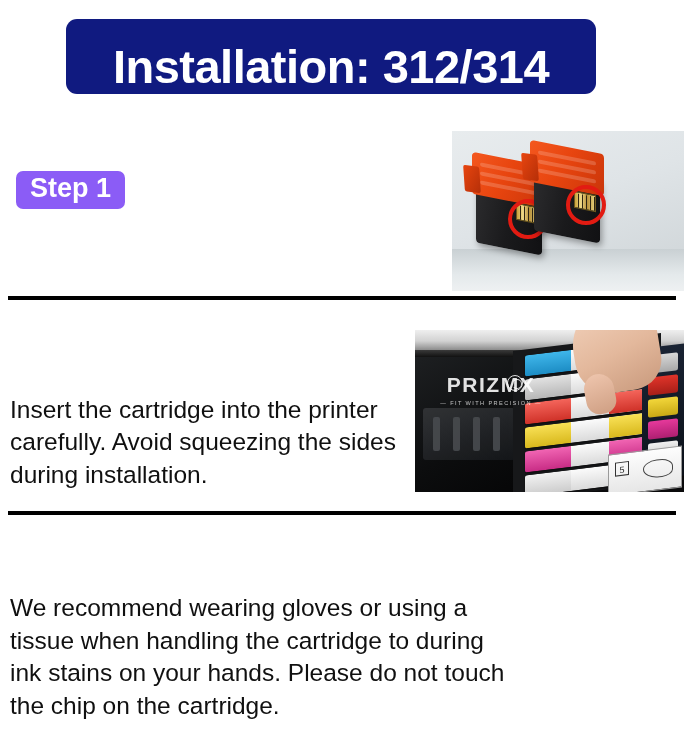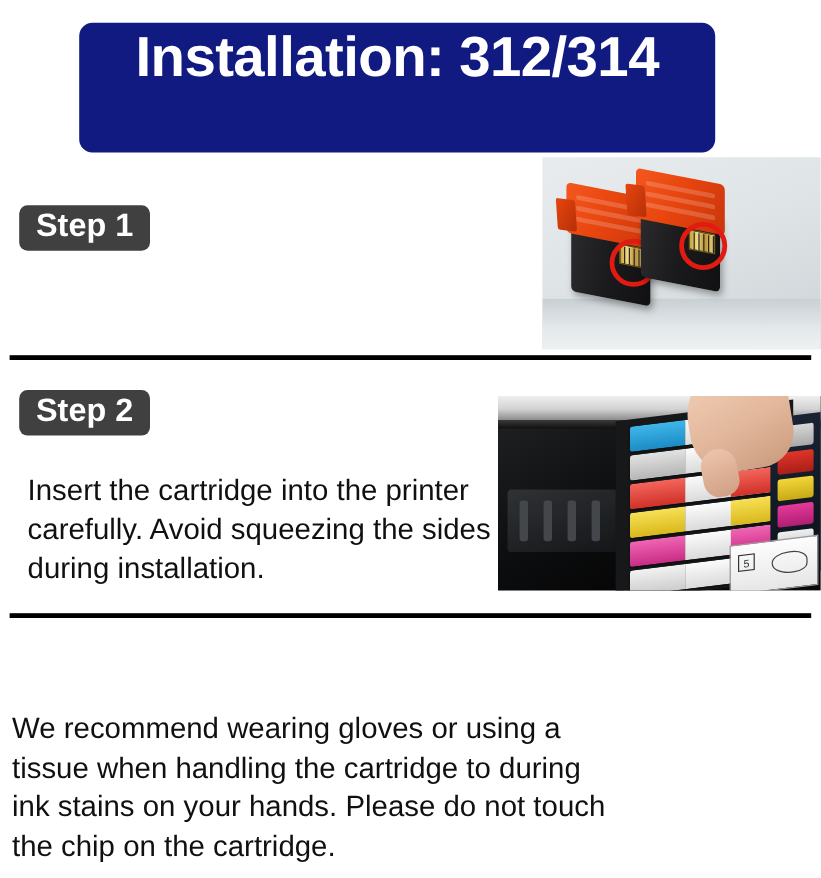--- a/index.html
+++ b/index.html
@@ -19,38 +19,38 @@
     height: 732px;
     background: #ffffff;
   }
 
   
   .title-banner {
     position: absolute;
     left: 66px;
     top: 19px;
     width: 530px;
-    height: 108px;
+    height: 75px;
     background: #101a80;
     border-radius: 11px;
     display: flex;
-    align-items: flex-start;
+    align-items: flex-end;
     justify-content: center;
   }
   .title-text {
     color: #ffffff;
     font-size: 47px;
     font-weight: bold;
     letter-spacing: -0.5px;
     white-space: nowrap;
   }
 
   
   .badge {
-    background: #404040;
+    background: #8b5cf6;
     border-radius: 7px;
     color: #ffffff;
     font-size: 27px;
     font-weight: bold;
     display: inline-flex;
     align-items: center;
     justify-content: center;
     padding: 4px 14px 7px 14px;
     line-height: 1;
   }
@@ -75,21 +75,21 @@
     width: 440px;
     font-size: 24.5px;
     line-height: 1.32;
     color: #101010;
   }
 
   
   .step2-badge-wrap { position: absolute; left: 16px; top: 325px; }
   .step2-body {
     position: absolute;
-    left: 23px;
+    left: 10px;
     top: 394px;
     width: 415px;
     font-size: 24.5px;
     line-height: 1.32;
     color: #101010;
   }
 
   
   .att-badge-wrap { position: absolute; left: 16px; top: 536px; }
   .att-body {
@@ -378,23 +378,20 @@
         <div class="line" style="left:11px"></div>
         <div class="line" style="left:15px"></div>
         <div class="line" style="left:19px"></div>
       </div>
       <div class="circle"></div>
     </div>
   </div>
 
   <div class="divider divider-1"></div>
 
-  <div class="step2-badge-wrap">
-    <span class="badge">Step 2</span>
-  </div>
 
   <p class="step2-body">Insert the cartridge into the printer carefully. Avoid squeezing the sides during installation.</p>
 
   <div class="photo2">
     <div class="p2-topbar"></div>
     <div class="p2-topbar2"></div>
     <div class="p2-leftdark"></div>
 
     <div class="p2-mech">
       <div class="bar b1"></div>
@@ -445,20 +442,27 @@
     </div>
 
     <div class="p2-hand"></div>
     <div class="p2-finger"></div>
 
     <div class="p2-sheet">
       <div class="gl">5</div>
       <div class="blob"></div>
     </div>
 
+    <div class="watermark">
+      <div class="wm-main">
+        <span>PRIZM</span><span>X</span>
+        <span class="wm-ring"></span>
+      </div>
+      <div class="wm-tag">— FIT WITH PRECISION —</div>
+    </div>
   </div>
 
   <div class="divider divider-2"></div>
 
 
   <p class="att-body">We recommend wearing gloves or using a tissue when handling the cartridge to during ink stains on your hands. Please do not touch the chip on the cartridge.</p>
 
 </div>
 
 </body></html>

